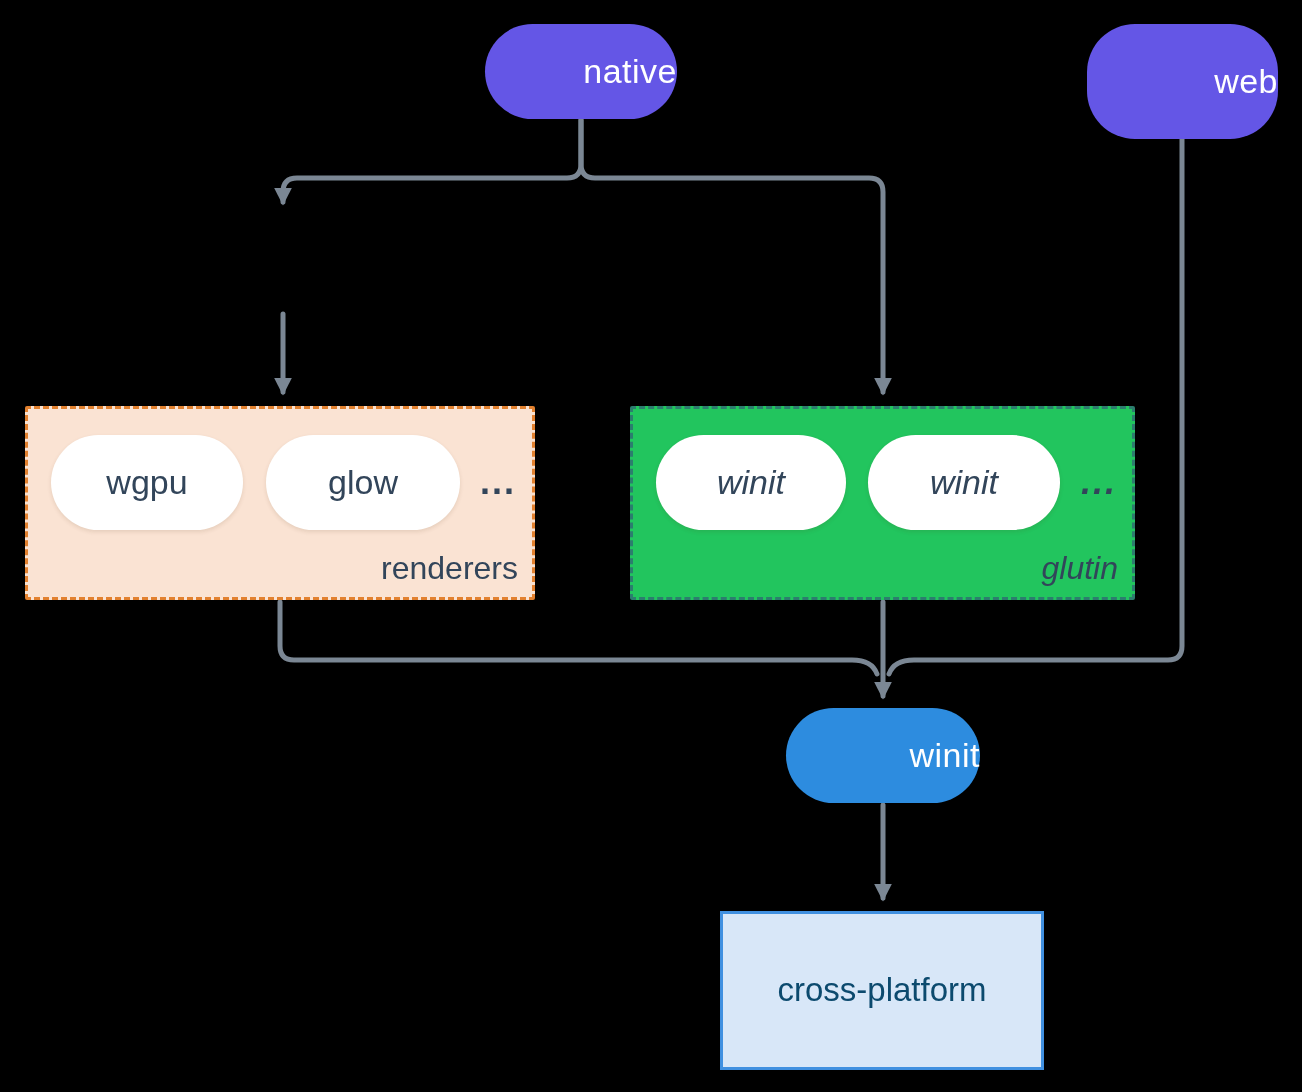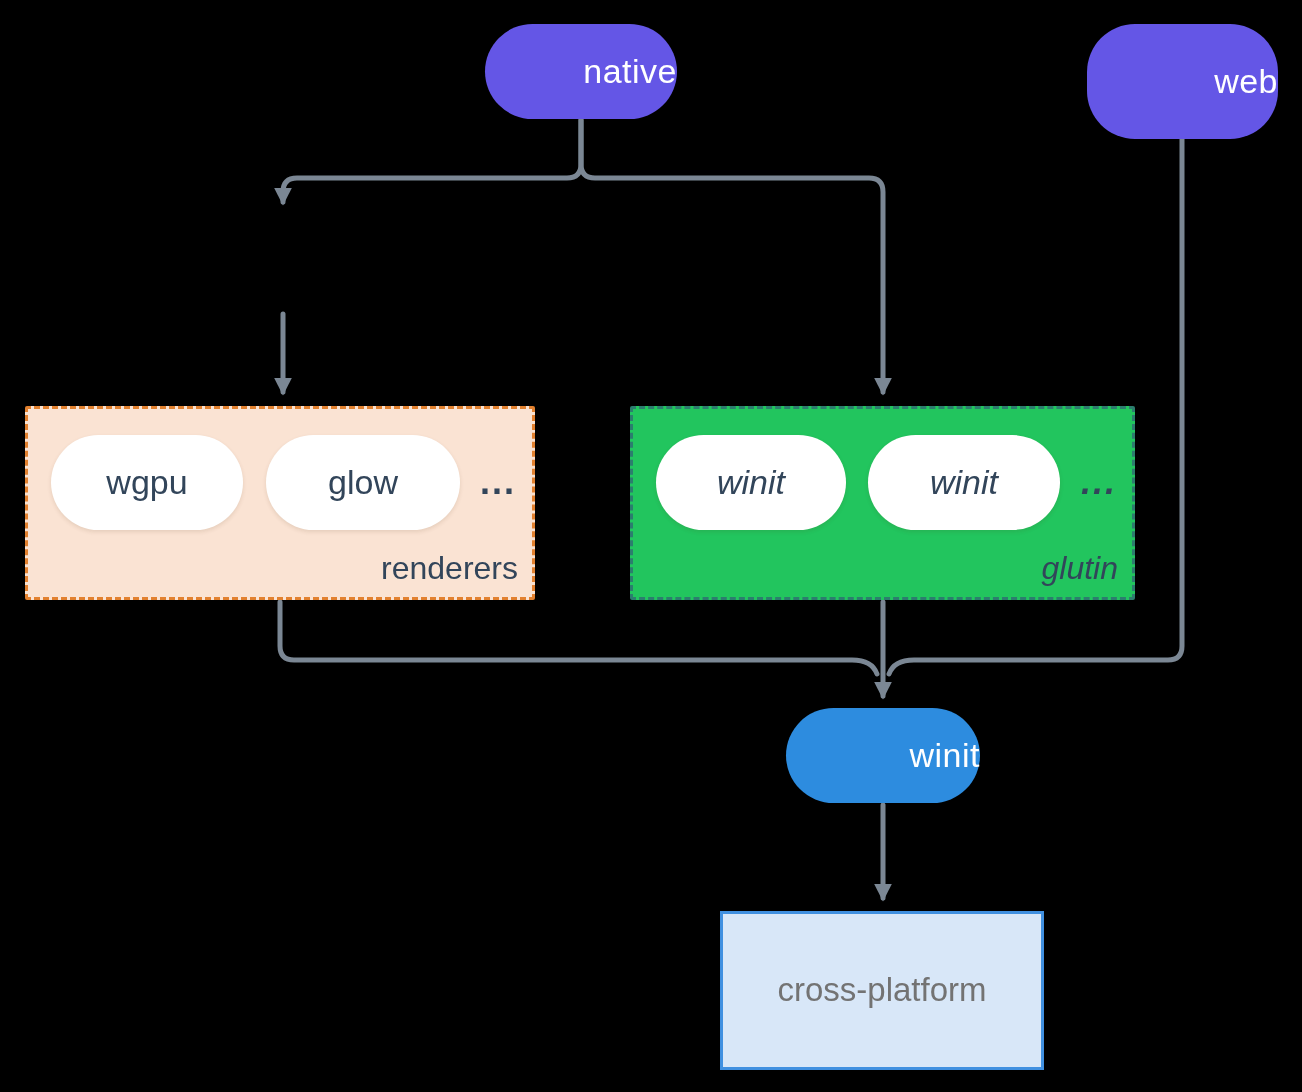--- a/index.html
+++ b/index.html
@@ -83,21 +83,21 @@
   .app-box {
     position: absolute;
     z-index: 1;
     box-sizing: border-box;
     background: #d8e7f8;
     border: 3px solid #4090e0;
     display: flex;
     flex-direction: column;
     align-items: center;
     justify-content: center;
-    color: #737373;
+    color: #0c4a6e;
     font-size: 33px;
     line-height: 1.42;
     text-align: center;
   }
 </style>
 </head>
 <body>
 
 <div class="stage">
 

